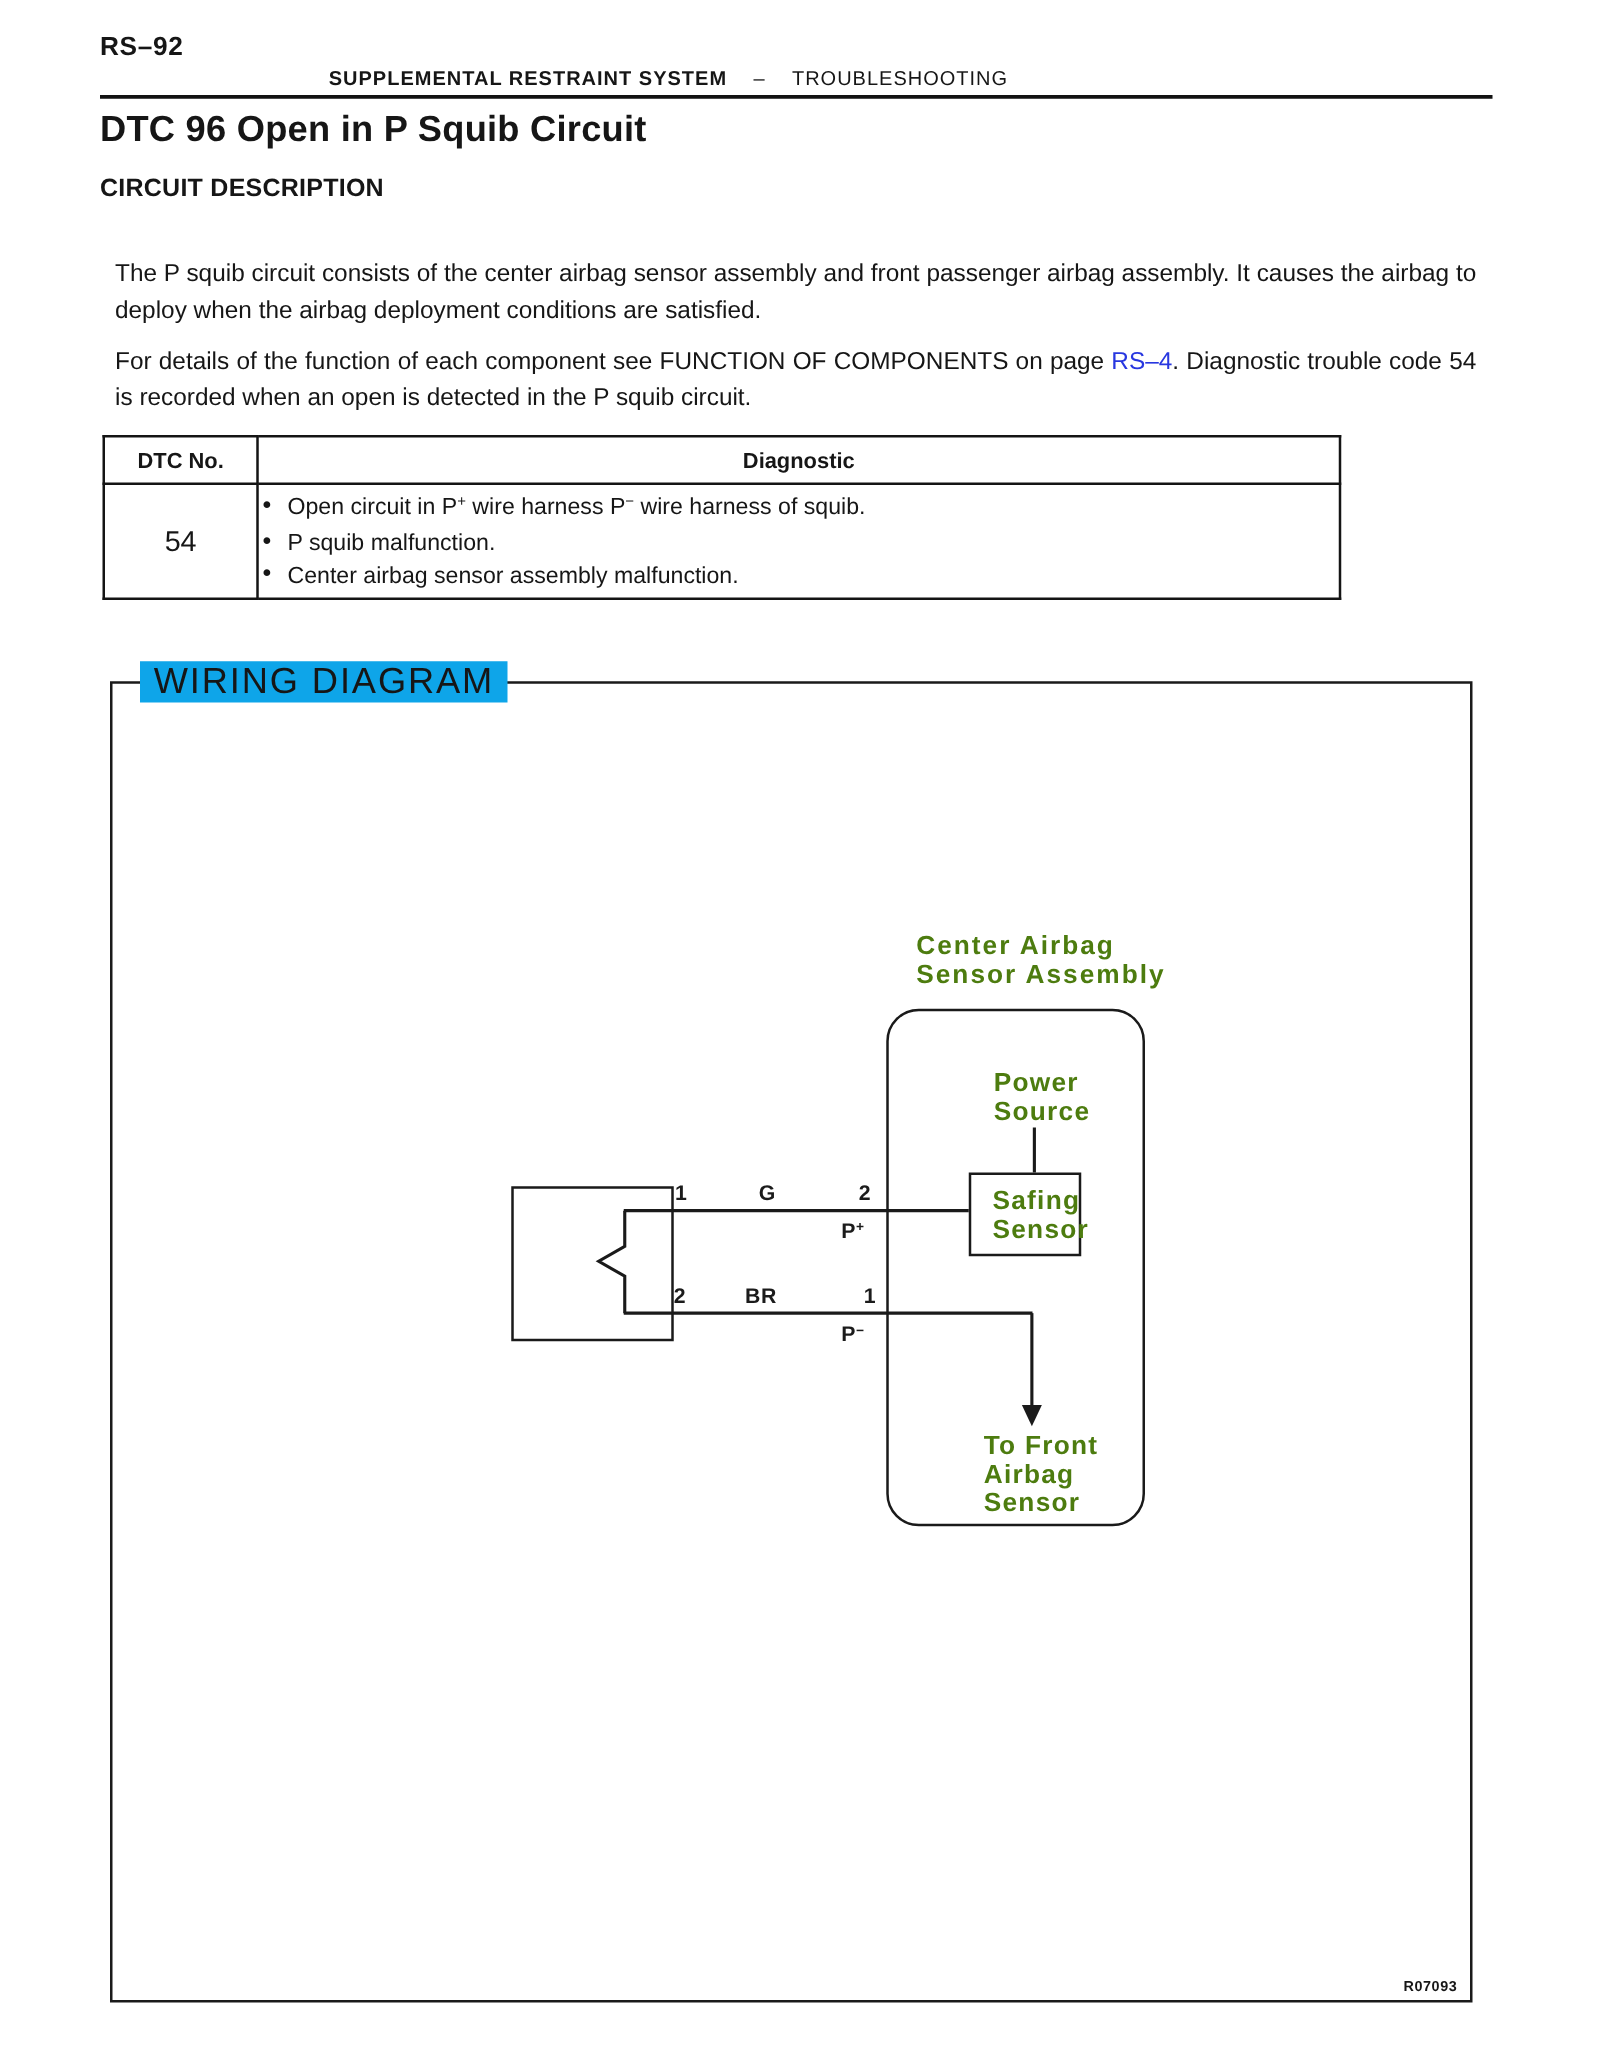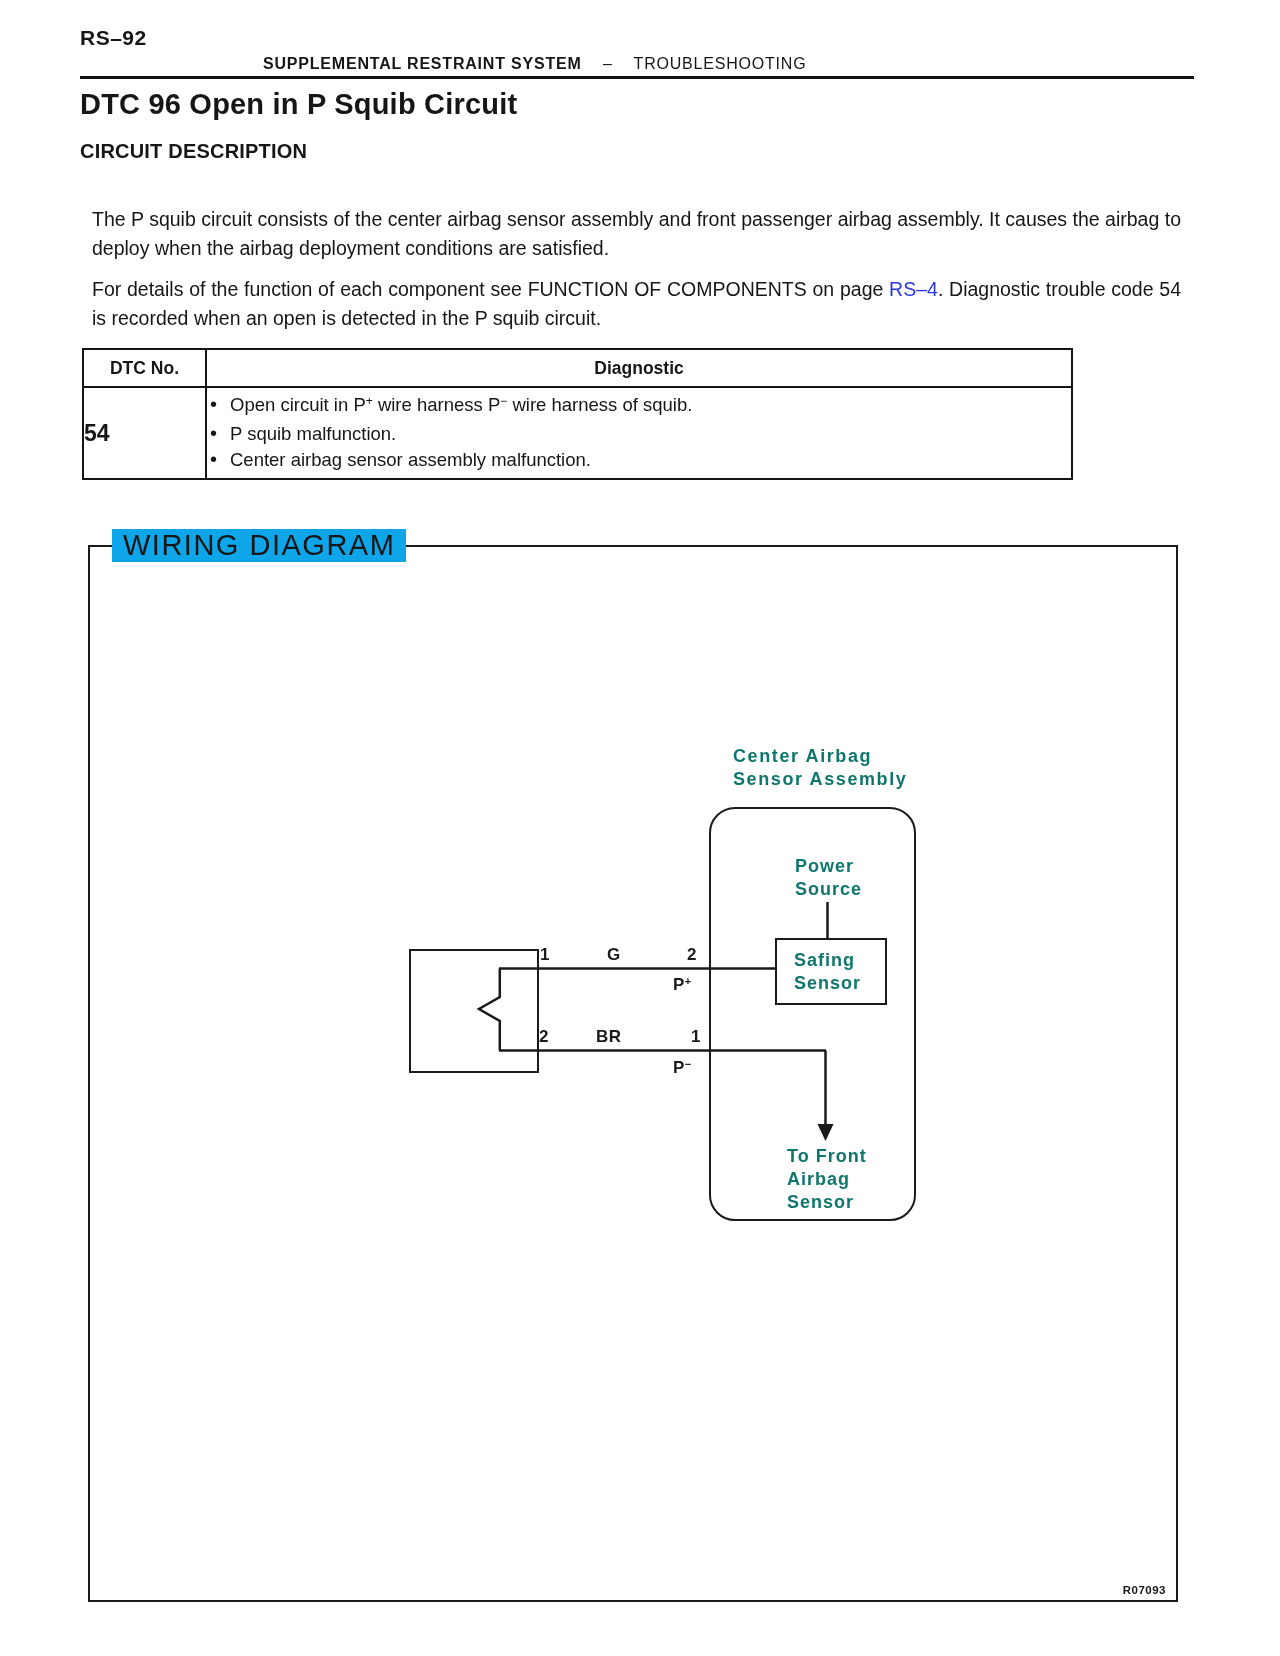--- a/index.html
+++ b/index.html
@@ -21,41 +21,41 @@
   
   .desc{left:80px;top:193px;width:1113px;font-size:19.5px;line-height:29px;text-align:justify}
   .desc p{margin:12px}
   .page-link{color:#2837e0;text-decoration:none;cursor:pointer}
 
   
   .dtc-table{position:absolute;left:82px;top:348px;width:991px;border-collapse:collapse;table-layout:fixed}
   .dtc-table th,.dtc-table td{border:2.5px solid #141414;vertical-align:middle;padding:0}
   .dtc-table th{height:36px;font-size:17.5px;font-weight:bold;text-align:center}
   .col-dtc{width:121px}
-  .code-cell{font-size:23px;font-weight:bold;}
+  .code-cell{font-size:23px;font-weight:normal;text-align:center}
   .diag-cell{height:90px;padding:5px 10px 7px 12px;font-size:18.5px}
   .diag-list{list-style:none;margin:0;padding:0}
   .diag-list li{position:relative;padding-left:23px;line-height:26.5px}
   .diag-list li::before{content:"\2022";position:absolute;left:3px;top:-1px;font-size:20px}
   .supx{font-size:12px;position:relative;top:-6px}
 
   
   .wbox{left:88px;top:545px;width:1086px;height:1053px;border:2.5px solid #1a1a1a}
   .wtitle{position:absolute;left:22px;top:-18px;background:#0ea5e9;padding:0 11px;
           font-size:29px;font-weight:normal;letter-spacing:1.5px;white-space:nowrap}
   .wires{position:absolute;left:0;top:0}
-  .dlabel{position:absolute;font-size:18px;font-weight:bold;letter-spacing:1px;
-          line-height:23px;color:#0f766e;white-space:nowrap}
+  .dlabel{position:absolute;font-size:21px;font-weight:bold;letter-spacing:1px;
+          line-height:23px;color:#4d7c0f;white-space:nowrap}
   .asm-label{letter-spacing:1.6px}
   .pin{position:absolute;font-size:17px;font-weight:bold;letter-spacing:.5px;color:#1b1b1b;white-space:nowrap}
   .pin .supx{font-size:11px;top:-5px}
   .squib-gap{display:inline-block;width:26px}
   .squib-box{left:319px;top:402px;width:126px;height:120px;border:2.5px solid #1a1a1a}
   .asm-box{left:619px;top:260px;width:203px;height:410px;border:2.5px solid #1a1a1a;border-radius:26px}
-  .safing-box{left:685px;top:391px;width:112px;height:67px;border:2.5px solid #1a1a1a;background:#fff;
+  .safing-box{left:685px;top:391px;width:90px;height:67px;border:2.5px solid #1a1a1a;background:#fff;
               display:flex;flex-direction:column;justify-content:center;padding-left:17px;box-sizing:border-box}
   .figcode{position:absolute;right:10px;bottom:4px;font-size:11.5px;font-weight:bold;letter-spacing:.5px}
 </style>
 </head>
 <body>
 
 <div class="page">
 
   <div class="abs page-num">RS–92</div>
   <div class="abs running-head">

